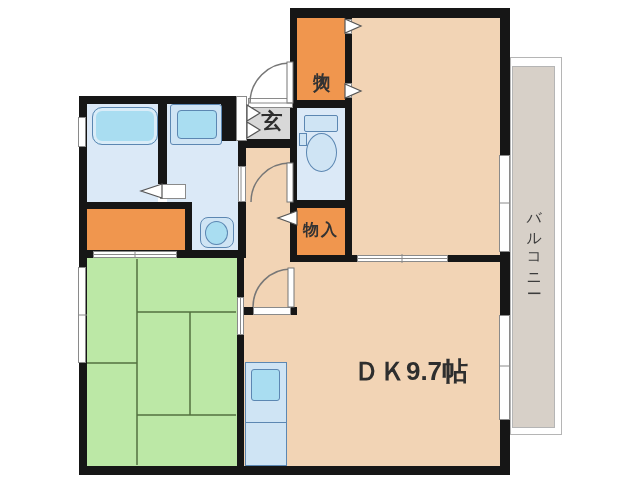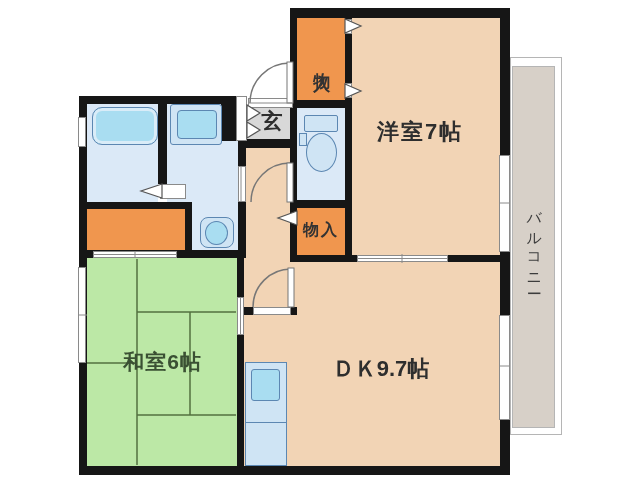--- a/index.html
+++ b/index.html
@@ -127,20 +127,18 @@
       <path d="M357,258.5 H448"></path>
         <path d="M402,254 V263"></path>
       <path d="M93,254.5 H177"></path>
         <path d="M135,251 V258"></path>
       <path d="M241,166 V202"></path>
         <path d="M240.5,297 V335"></path>
       <path d="M249,103 H292"></path>
     </g>
   </svg>
 
-  <div class="lbl" style="left:345px;top:120px;width:150px;font-size:22px;letter-spacing:2px;">洋室7帖</div>
-  <div class="lbl" style="left:306px;top:357px;width:150px;font-size:22px;">ＤＫ9.7帖</div>
-  <div class="lbl" style="left:90px;top:350px;width:145px;font-size:21px;letter-spacing:1px;color:#3a5033;">和室6帖</div>
+  <div class="lbl" style="left:336px;top:357px;width:150px;font-size:26px;">ＤＫ9.7帖</div>
   <div class="lbl lbl-v" style="left:522px;top:175px;width:24px;height:140px;font-size:15px;letter-spacing:4px;color:#3c3c3c;font-weight:500;">バルコニー</div>
   <div class="lbl" style="left:247px;top:109px;width:50px;font-size:21px;">玄</div>
   <div class="lbl lbl-v" style="left:300px;top:28px;width:42px;height:66px;font-size:17px;letter-spacing:2px;color:#333;">物入</div>
   <div class="lbl" style="left:297px;top:221px;width:48px;font-size:16px;letter-spacing:2px;color:#333;">物入</div>
 </div>
 
 </body></html>

